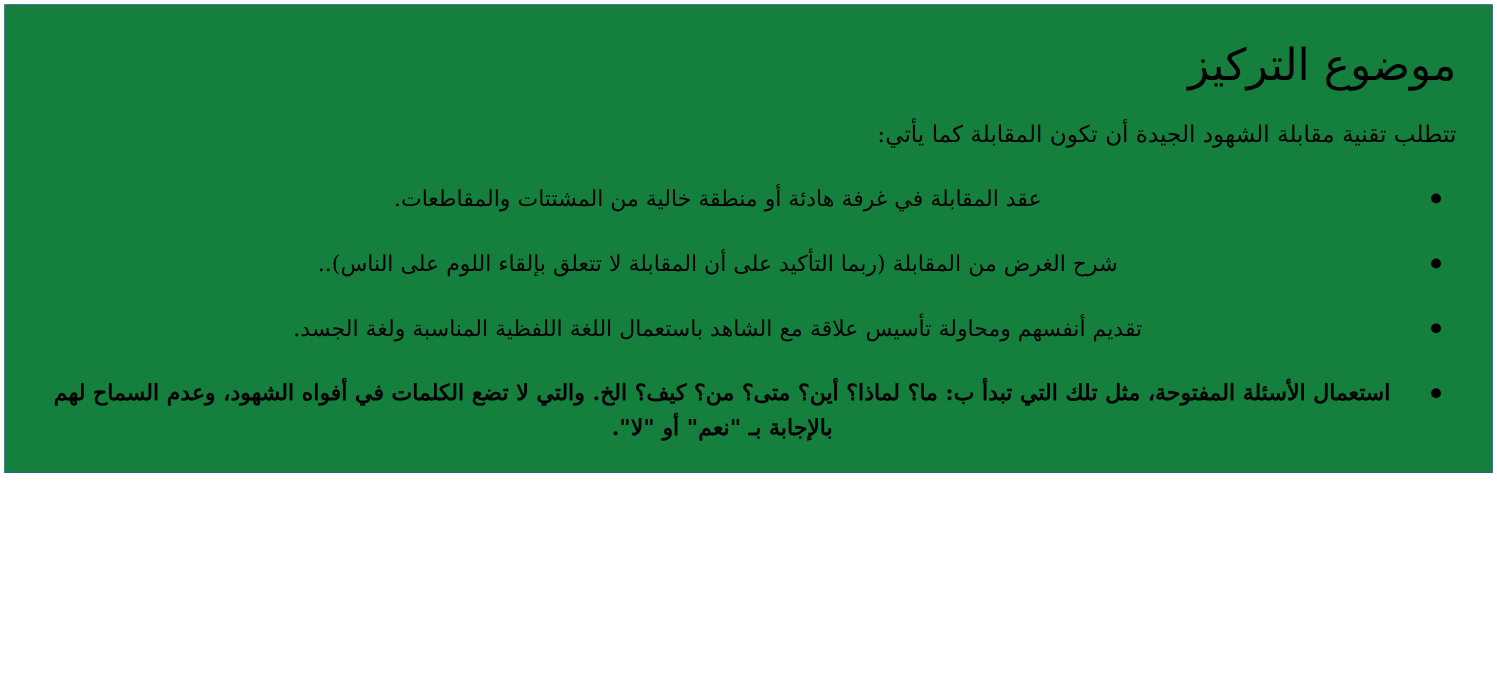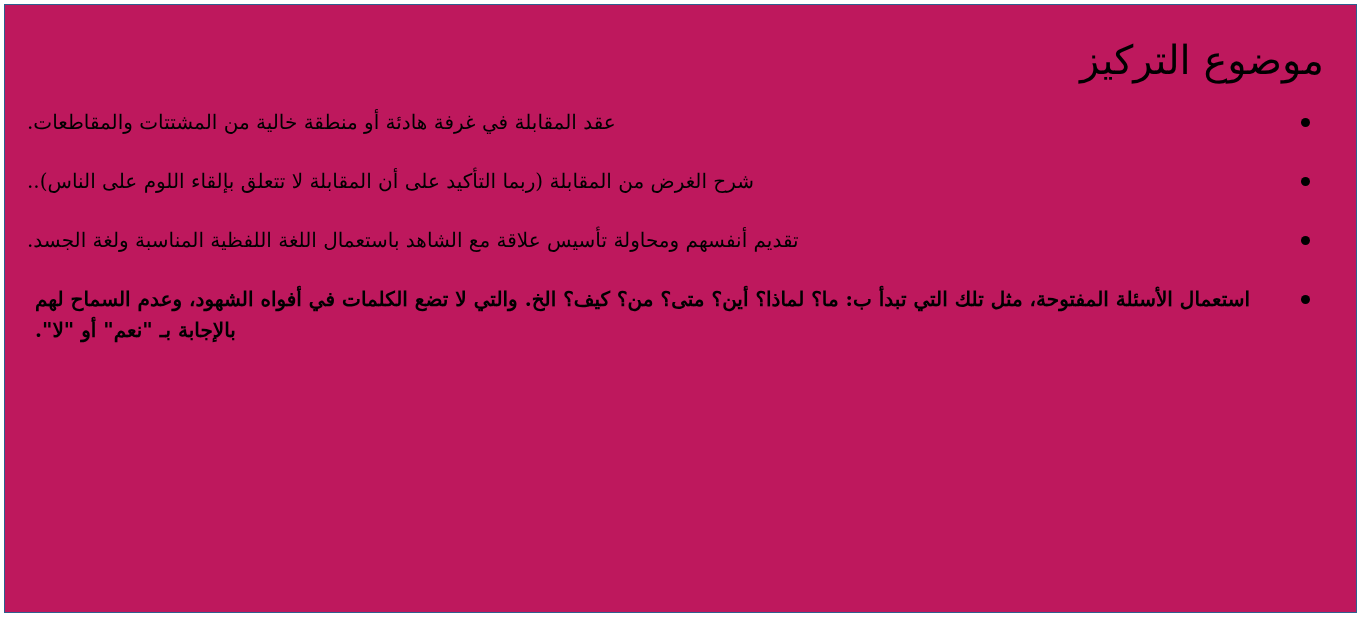--- a/index.html
+++ b/index.html
@@ -10,22 +10,22 @@
   body {
     width: 1361px;
     height: 617px;
     font-family: "Liberation Serif", serif;
   }
   .slide {
     position: absolute;
     left: 4px;
     top: 4px;
     width: 1353px;
-    height: 609px;
-    background: #be185d;
+    height: 426px;
+    background: #15803d;
     border: 1px solid #2f5f8f;
     box-sizing: border-box;
     overflow: hidden;
   }
   .content {
     position: absolute;
     right: 0;
     left: 0;
     top: 0;
     padding: 30px 22px 0 22px;
@@ -58,21 +58,21 @@
     margin: 0;
     padding: 0;
   }
   ul.bullets li {
     position: relative;
     font-family: "DejaVu Serif", serif;
     font-size: 20px;
     line-height: 1.55;
     margin: 0 0 28px 0;
     padding-right: 56px;
-    text-align: left;
+    text-align: center;
   }
   ul.bullets li .bullet-dot {
     position: absolute;
     right: 24px;
     top: 11px;
     width: 9px;
     height: 9px;
     background: #000000;
     border-radius: 50%;
     display: block;
@@ -86,20 +86,21 @@
   }
 </style>
 </head>
 <body>
 
 <div class="slide">
   <div class="content">
 
     <h1 class="title">موضوع التركيز</h1>
 
+    <p class="intro">تتطلب تقنية مقابلة الشهود الجيدة أن تكون المقابلة كما يأتي:</p>
 
     <ul class="bullets">
       <li>
         <span class="bullet-dot"></span>
         <span class="bullet-text">عقد المقابلة في غرفة هادئة أو منطقة خالية من المشتتات والمقاطعات.</span>
       </li>
       <li>
         <span class="bullet-dot"></span>
         <span class="bullet-text">شرح الغرض من المقابلة (ربما التأكيد على أن المقابلة لا تتعلق بإلقاء اللوم على الناس)..</span>
       </li>

